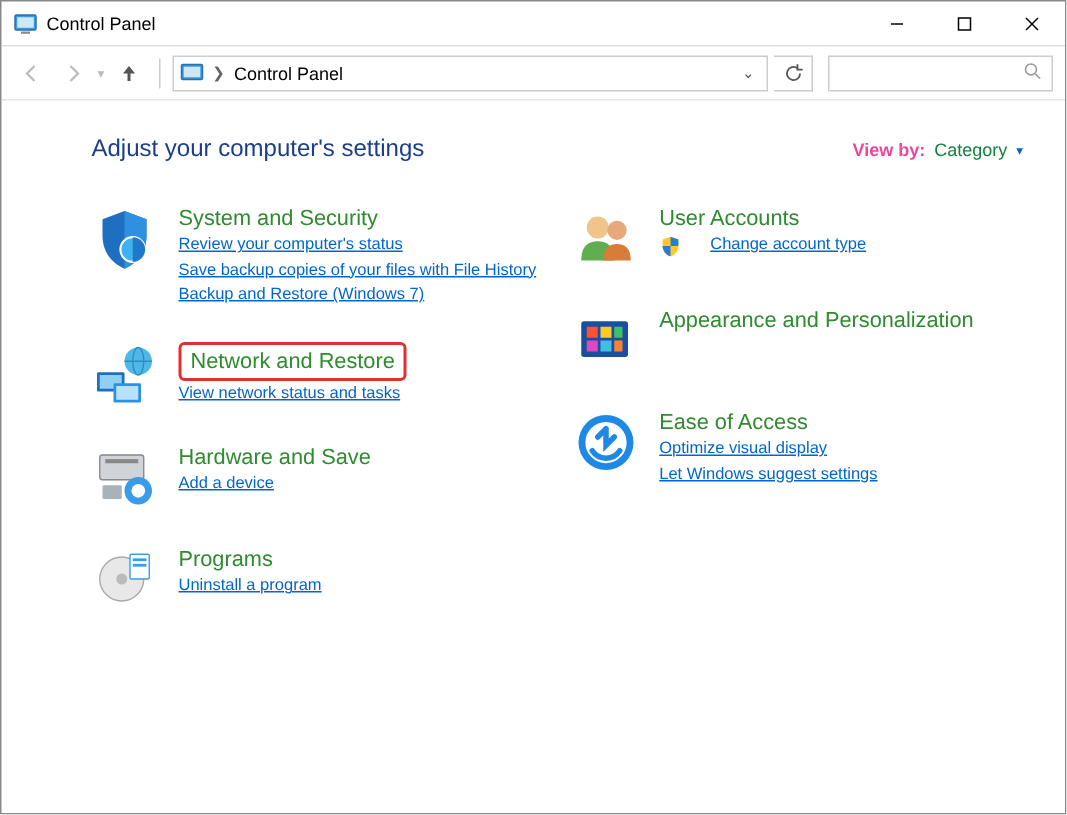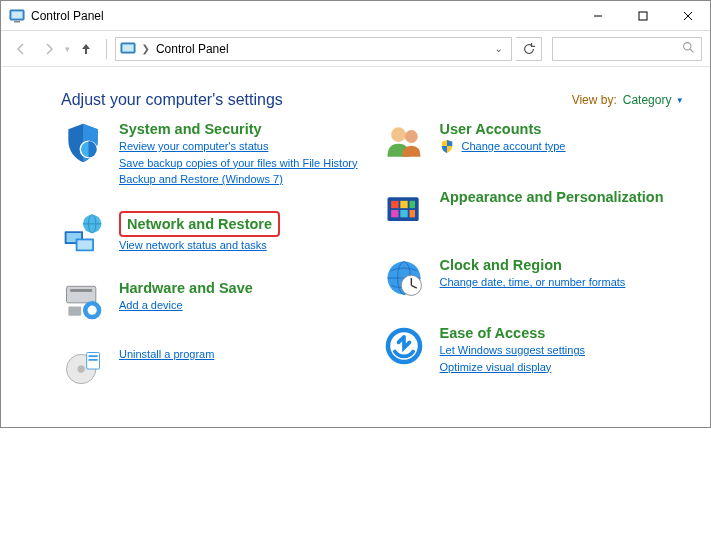--- a/index.html
+++ b/index.html
@@ -1,49 +1,49 @@
 <!DOCTYPE html>
 <html><head>
 <meta charset="utf-8">
 <style>
   * { box-sizing: border-box; margin: 0; padding: 0; }
   body { font-family: "Segoe UI", Tahoma, sans-serif; font-size: 12px; background: #fff; }
-  .window { width: 711px; height: 428px; border: 1px solid #888; background: #fff; display: flex; flex-direction: column; }
+  .window { width: 711px; height: 543px; border: 1px solid #888; background: #fff; display: flex; flex-direction: column; }
   .titlebar { height: 30px; display: flex; align-items: center; padding: 0 0 0 8px; border-bottom: 1px solid #ddd; }
   .titlebar .icon { width: 16px; height: 16px; margin-right: 6px; }
   .titlebar .title { flex: 0 0 auto; font-size: 12px; color: #000; }
   .titlebar .spacer { flex: 1; }
   .wbtn { width: 45px; height: 29px; display: flex; align-items: center; justify-content: center; }
   .navbar { height: 36px; display: flex; align-items: center; padding: 4px 8px; gap: 4px; border-bottom: 1px solid #e5e5e5; }
   .nav-arrow { width: 24px; height: 24px; display: flex; align-items: center; justify-content: center; color: #999; border-radius: 2px; }
   .nav-up { width: 24px; height: 24px; display: flex; align-items: center; justify-content: center; color: #333; }
   .sep { width: 1px; height: 20px; background: #ccc; margin: 0 4px; }
   .addressbar { flex: 1; height: 24px; border: 1px solid #ccc; display: flex; align-items: center; padding: 0 4px; gap: 6px; background: #fff; }
   .addressbar .bcicon { width: 16px; height: 16px; }
   .addressbar .chev { color: #666; font-size: 10px; }
   .addressbar .crumb { color: #000; }
   .addr-spacer { flex: 1; }
   .addr-drop { color: #555; font-size: 10px; padding: 0 4px; }
   .refresh { width: 26px; height: 24px; border: 1px solid #ccc; border-left: none; display: flex; align-items: center; justify-content: center; color: #444; }
   .searchbox { width: 150px; height: 24px; border: 1px solid #ccc; margin-left: 6px; display: flex; align-items: center; padding: 0 6px; color: #888; }
   .searchbox .mag { margin-left: auto; color: #888; }
   .content { flex: 1; padding: 24px 28px 10px 60px; overflow: auto; }
-  .header-row { display: flex; margin-bottom: 11px; }
+  .header-row { display: flex; margin-bottom: 28px; }
   .header-row h1 { font-size: 16px; font-weight: 400; color: #1a3e8c; }
   .viewby { margin-left: auto; font-size: 12px; display: flex; align-items: center; gap: 6px; }
-  .viewby .lbl { color: #a16207; }
+  .viewby .lbl { color: #ec4899; font-weight: bold; }
   .viewby .val { color: #15803d; }
   .cols { display: flex; gap: 20px; }
   .col { flex: 1; display: flex; flex-direction: column; gap: 24px; }
   .cat { display: flex; gap: 14px; }
   .cat .caticon { width: 44px; height: 44px; flex-shrink: 0; }
   .cat .catbody { display: flex; flex-direction: column; gap: 1px; }
-  .cat .cattitle { font-size: 14.5px; color: #2e8b2e; line-height: 1.25; font-weight: bold; }
+  .cat .cattitle { font-size: 14.5px; color: #2e8b2e; line-height: 1.25; }
   .cat .sublink { font-size: 11px; color: #0066cc; line-height: 1.4; cursor: pointer; text-decoration: underline; }
-  .cat .submeta { display: flex; gap: 8px; }
+  .cat .submeta { display: flex; align-items: center; gap: 20px; }
   .highlight-box { border: 2.5px solid #e03030; border-radius: 4px; padding: 2px 6px; display: inline-block; width: fit-content; }
   .shield-mini { width: 14px; height: 14px; flex-shrink: 0; }
 </style>
 </head>
 <body>
 
 <div class="window">
 
   <div class="titlebar">
     <span class="icon">
@@ -191,20 +191,21 @@
           <span class="caticon">
             <svg viewBox="0 0 48 48" width="44" height="44">
               <circle cx="22" cy="24" r="16" fill="#e8e8e8" stroke="#aaa"></circle>
               <circle cx="22" cy="24" r="4" fill="#bbb"></circle>
               <rect x="28" y="6" width="14" height="18" rx="1" fill="#fff" stroke="#3a9be8"></rect>
               <rect x="30" y="9" width="10" height="2" fill="#3a9be8"></rect>
               <rect x="30" y="13" width="10" height="2" fill="#3a9be8"></rect>
             </svg>
           </span>
           <div class="catbody">
+            <span class="cattitle">Programs</span>
             <span class="sublink">Uninstall a program</span>
           </div>
         </div>
 
       </div>
 
       <div class="col">
 
         <div class="cat">
           <span class="caticon">
@@ -240,52 +241,34 @@
               <rect x="10" y="24" width="8" height="8" fill="#e048c0"></rect>
               <rect x="20" y="24" width="8" height="8" fill="#40c0e0"></rect>
               <rect x="30" y="24" width="6" height="8" fill="#ff8030"></rect>
             </svg>
           </span>
           <div class="catbody">
             <span class="cattitle">Appearance and Personalization</span>
           </div>
         </div>
 
-        <div class="cat">
-          <span class="caticon">
-            <svg viewBox="0 0 48 48" width="44" height="44">
-              <circle cx="24" cy="24" r="18" fill="#3a9be8"></circle>
-              <ellipse cx="24" cy="24" rx="7" ry="18" fill="none" stroke="#1e6fc0" stroke-width="1"></ellipse>
-              <line x1="6" y1="24" x2="42" y2="24" stroke="#1e6fc0" stroke-width="1"></line>
-              <path d="M10 16 Q24 10 38 16" fill="none" stroke="#1e6fc0" stroke-width="1"></path>
-              <path d="M10 32 Q24 38 38 32" fill="none" stroke="#1e6fc0" stroke-width="1"></path>
-              <circle cx="32" cy="32" r="11" fill="#fff" stroke="#888"></circle>
-              <line x1="32" y1="32" x2="32" y2="24" stroke="#333" stroke-width="1.5"></line>
-              <line x1="32" y1="32" x2="38" y2="35" stroke="#333" stroke-width="1.5"></line>
-            </svg>
-          </span>
-          <div class="catbody">
-            <span class="cattitle">Clock and Region</span>
-            <span class="sublink">Change date, time, or number formats</span>
-          </div>
-        </div>
 
         <div class="cat">
           <span class="caticon">
             <svg viewBox="0 0 48 48" width="44" height="44">
               <circle cx="24" cy="24" r="20" fill="#1e88e5"></circle>
               <circle cx="24" cy="24" r="15" fill="#fff"></circle>
               <path d="M24 14 L24 26 L30 20 M24 14 L18 20" fill="none" stroke="#1e88e5" stroke-width="4" stroke-linecap="round"></path>
               <path d="M14 30 A12 12 0 0 0 34 30" fill="none" stroke="#1e88e5" stroke-width="4" stroke-linecap="round"></path>
             </svg>
           </span>
           <div class="catbody">
             <span class="cattitle">Ease of Access</span>
+            <span class="sublink">Optimize visual display</span>
             <span class="sublink">Let Windows suggest settings</span>
-            <span class="sublink">Optimize visual display</span>
           </div>
         </div>
 
       </div>
     </div>
   </div>
 
 </div>
 
 </body></html>

